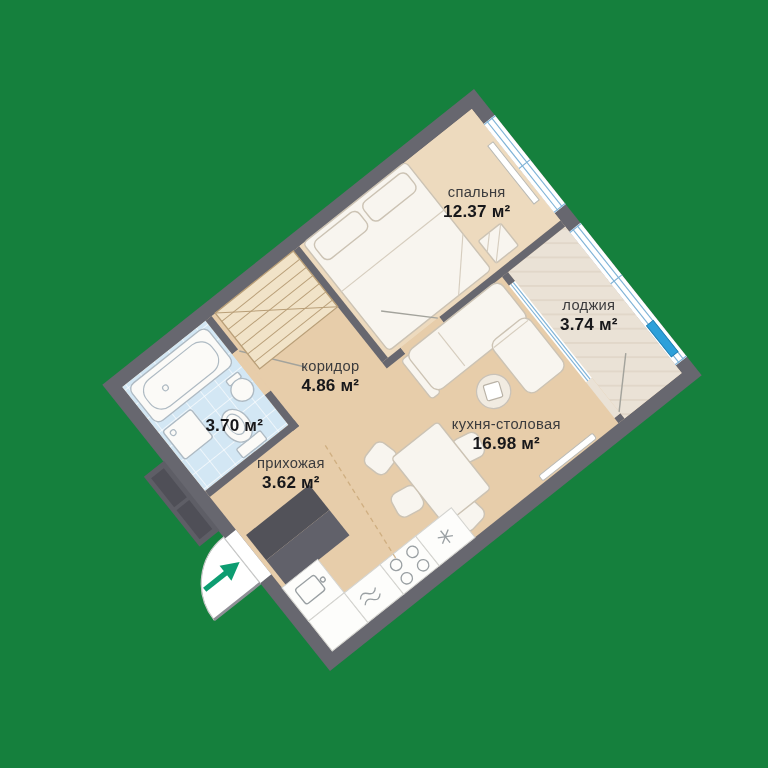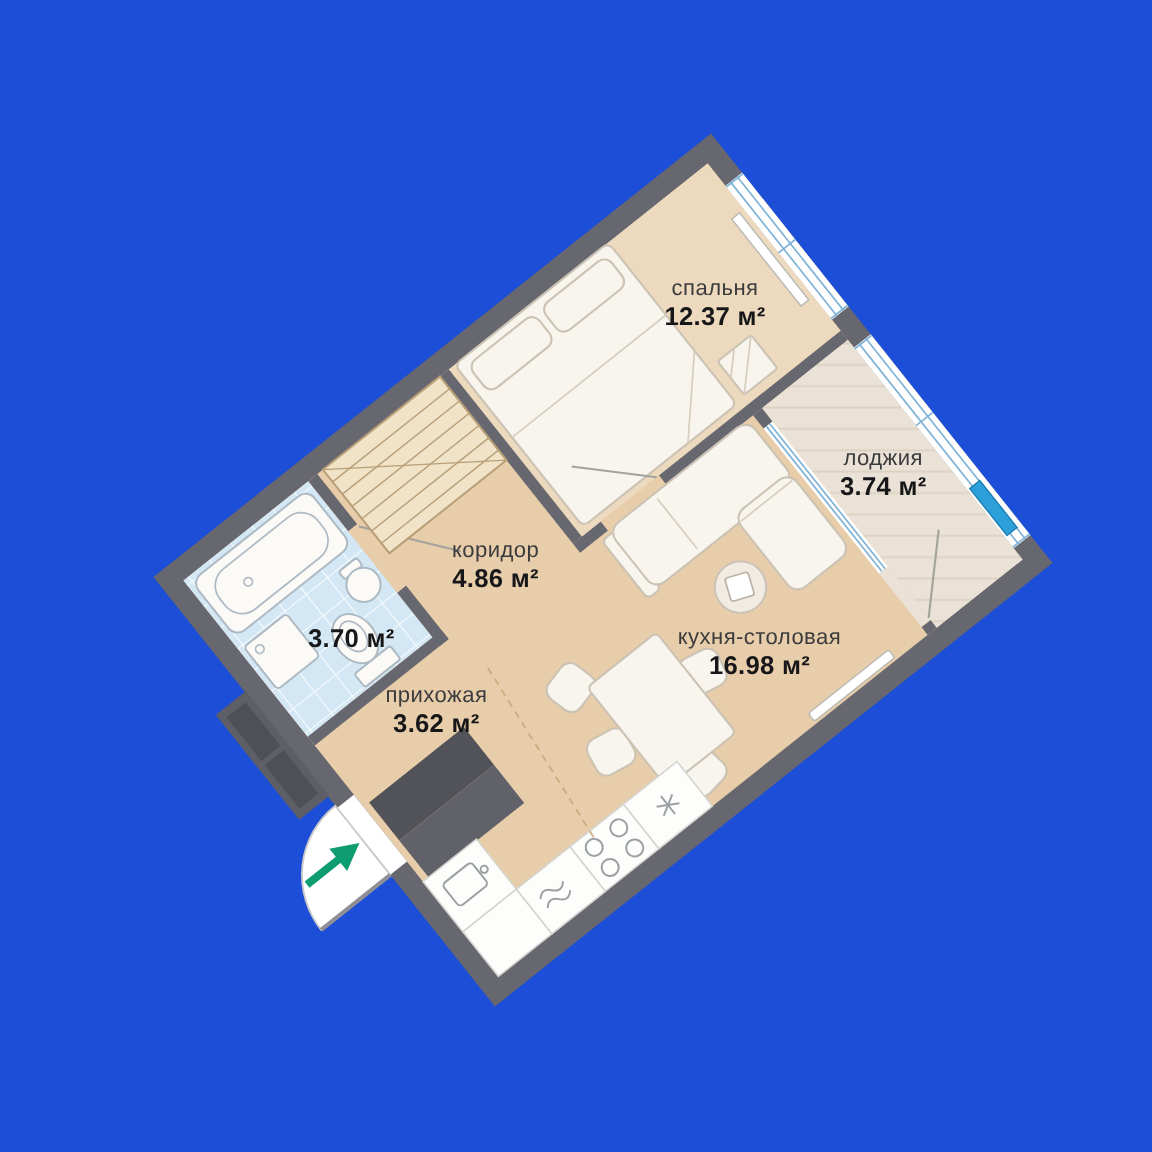--- a/index.html
+++ b/index.html
@@ -1,16 +1,16 @@
 <!DOCTYPE html>
 <html><head>
 <meta charset="utf-8">
 <style>
   html,body{margin:0;padding:0;background:#ffffff;}
-  .stage{width:768px;height:768px;position:relative;overflow:hidden;background:#1d4ed8;margin:0 auto;}
+  .stage{width:768px;height:768px;position:relative;overflow:hidden;background:#15803d;margin:0 auto;}
   svg{display:block;}
   text{font-family:"Liberation Sans","DejaVu Sans",sans-serif;}
   .room-name{font-size:15.5px;fill:#3b3b3d;letter-spacing:.3px;}
   .room-area{font-size:18px;font-weight:bold;fill:#17171a;letter-spacing:.2px;}
   .furn{fill:#f8f5ef;stroke:#ccc3b4;stroke-width:1.5;}
   .furn-line{stroke:#d6cdbe;stroke-width:1.2;fill:none;}
   .fix{fill:#fbfaf7;stroke:#aebac3;stroke-width:1.4;}
   .fixline{stroke:#aebac3;stroke-width:1.2;fill:none;}
   .kcab{fill:#fdfdfb;stroke:#d4d4d0;stroke-width:1.1;}
   .ksym{stroke:#9aa0a3;stroke-width:1.4;fill:none;}

